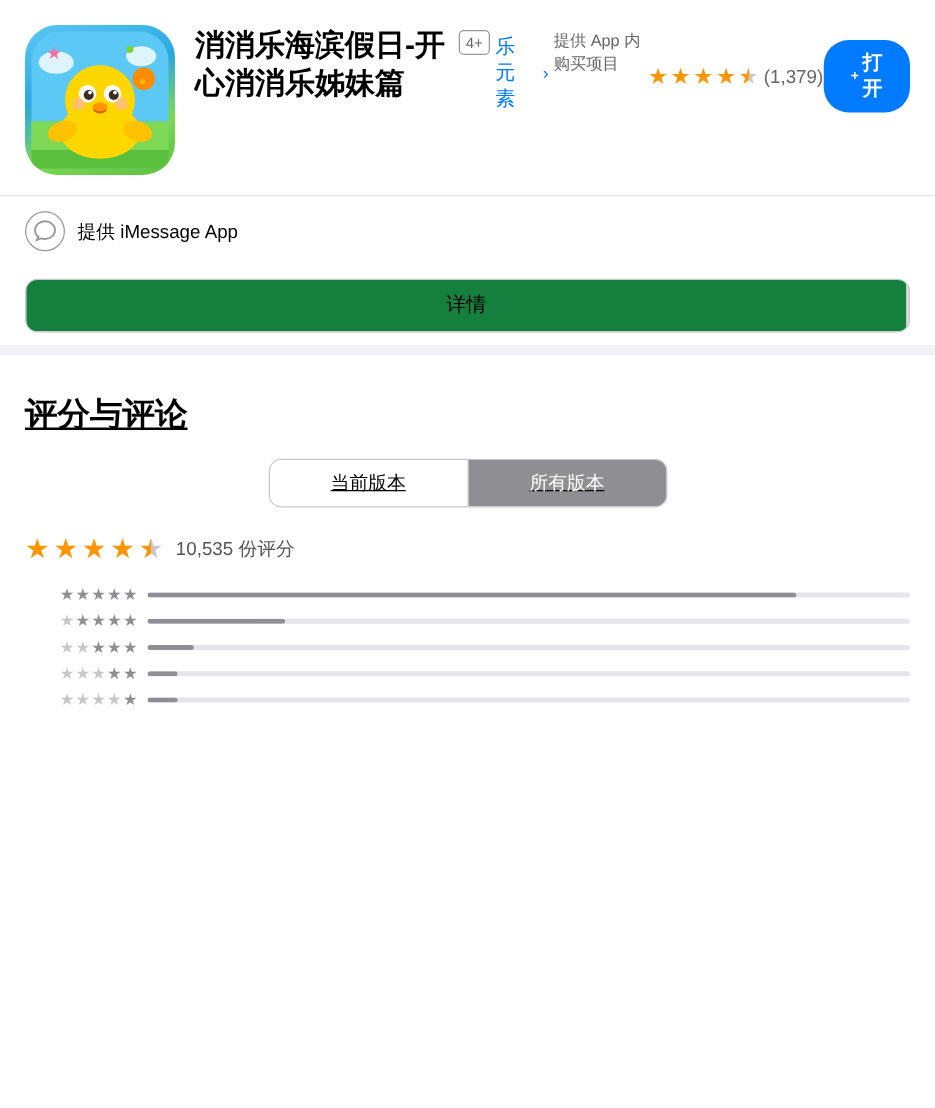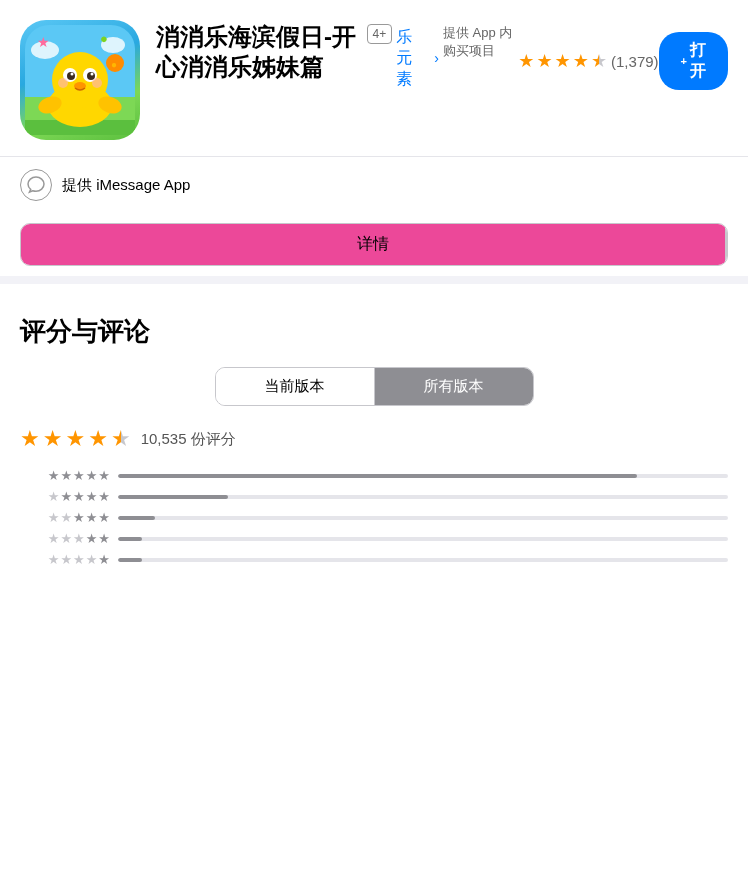--- a/index.html
+++ b/index.html
@@ -180,21 +180,21 @@
       border-radius: 10px;
       overflow: hidden;
     }
 
     .tab-item {
       flex: 1;
       text-align: center;
       padding: 10px 0;
       font-size: 16px;
       color: #000;
-      background: #ec4899;
+      background: #15803d;
       cursor: pointer;
     }
 
     .tab-item.active {
       background: #8E8E93;
       color: #fff;
       font-weight: 500;
     }
 
     .tab-divider {
@@ -212,30 +212,32 @@
     
     .ratings-section {
       padding: 20px 20px 0 20px;
     }
 
     .ratings-title {
       font-size: 26px;
       font-weight: 700;
       color: #000;
       margin-bottom: 18px;
+      text-decoration: underline;
     }
 
     
     .version-toggle {
       display: flex;
       border: 1px solid #C7C7CC;
       border-radius: 10px;
       overflow: hidden;
       width: 319px;
       margin: 0 auto 20px auto;
+      text-decoration: underline;
     }
 
     .version-btn {
       flex: 1;
       text-align: center;
       padding: 9px 0;
       font-size: 15px;
       color: #000;
       background: #fff;
       cursor: pointer;

